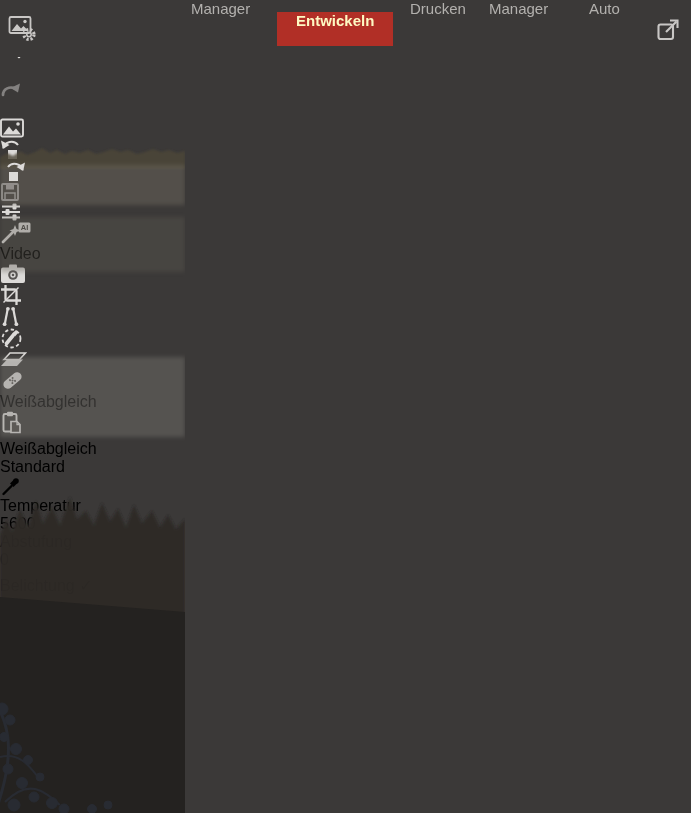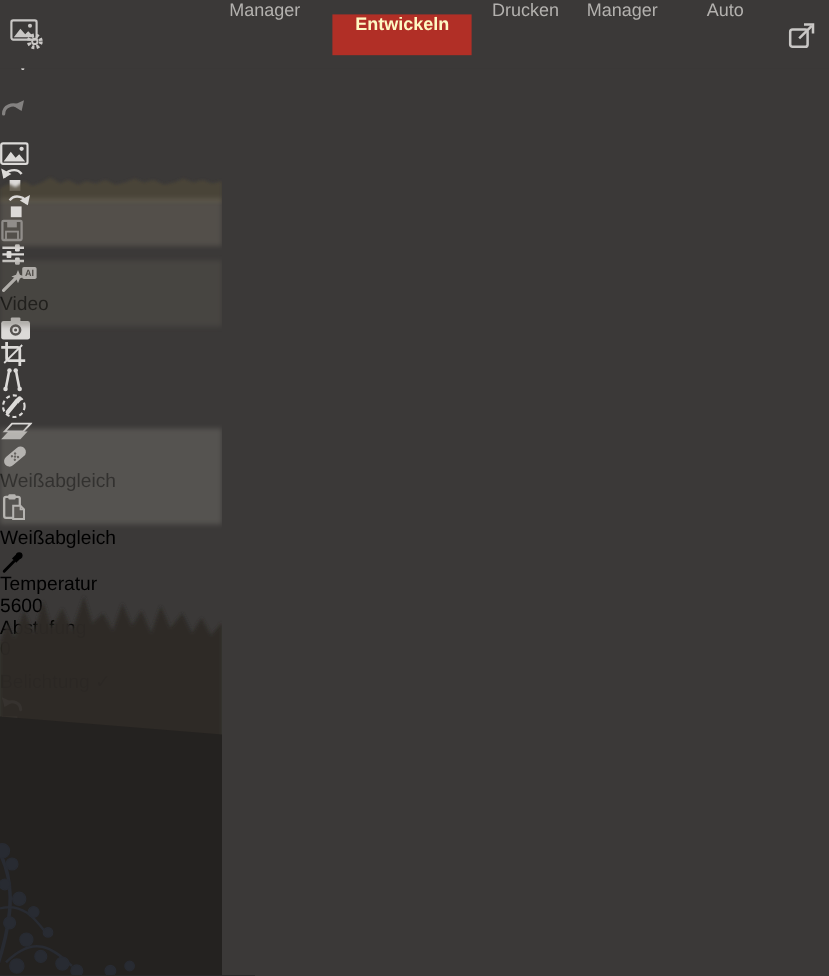--- a/index.html
+++ b/index.html
@@ -321,20 +321,24 @@
                 <path d="M17,10.5 V13.5 H20" fill="none" stroke="currentColor" stroke-width="1.3"></path>
               </svg>
           </span>
           <span class="burger"><span></span><span></span><span></span></span>
         </span>
       </div>
 
       <div style="height:6px"></div>
       <div class="row">
         <span class="lbl">Weißabgleich</span>
+        <div class="dd-box">
+          <span>Standard</span>
+          <span class="chev"></span>
+        </div>
         <span class="pipette">
           <svg width="21" height="21" viewBox="0 0 21 21">
               <line x1="3.5" y1="18" x2="11.5" y2="10" stroke="currentColor" stroke-width="2.4" stroke-linecap="round"></line>
               <polygon points="10,7.5 14,3.5 17.5,7 13.5,11" fill="currentColor"></polygon>
               <circle cx="16" cy="5" r="2.8" fill="currentColor"></circle>
             </svg>
         </span>
       </div>
       <div class="row">
         <span class="lbl">Temperatur</span>

